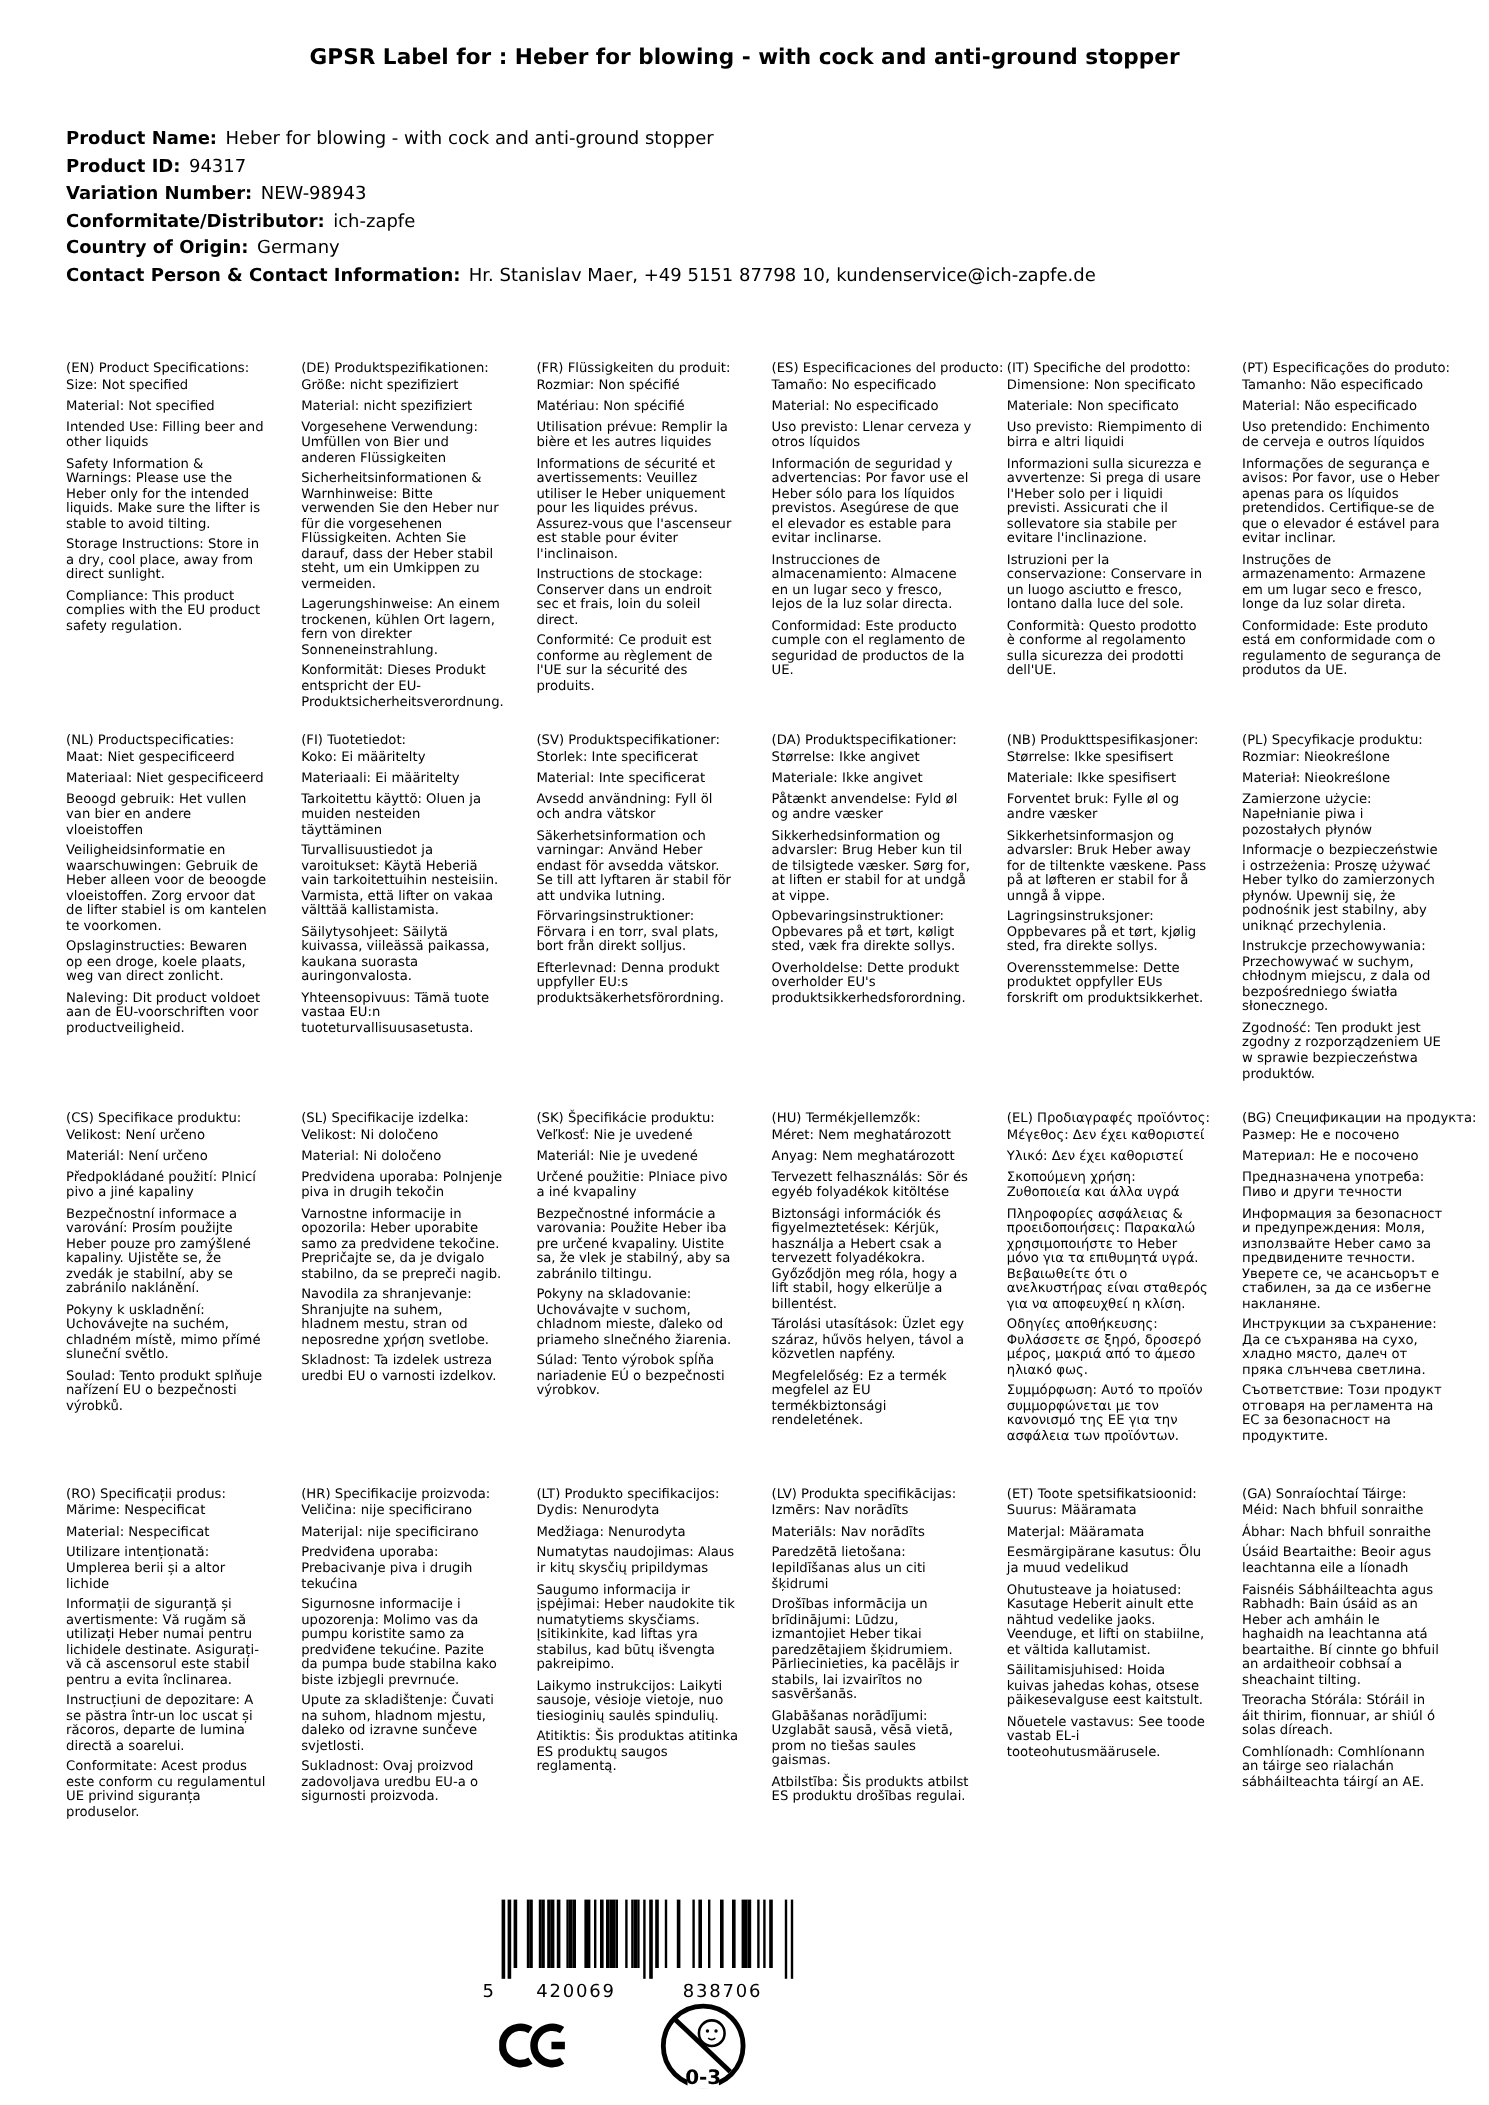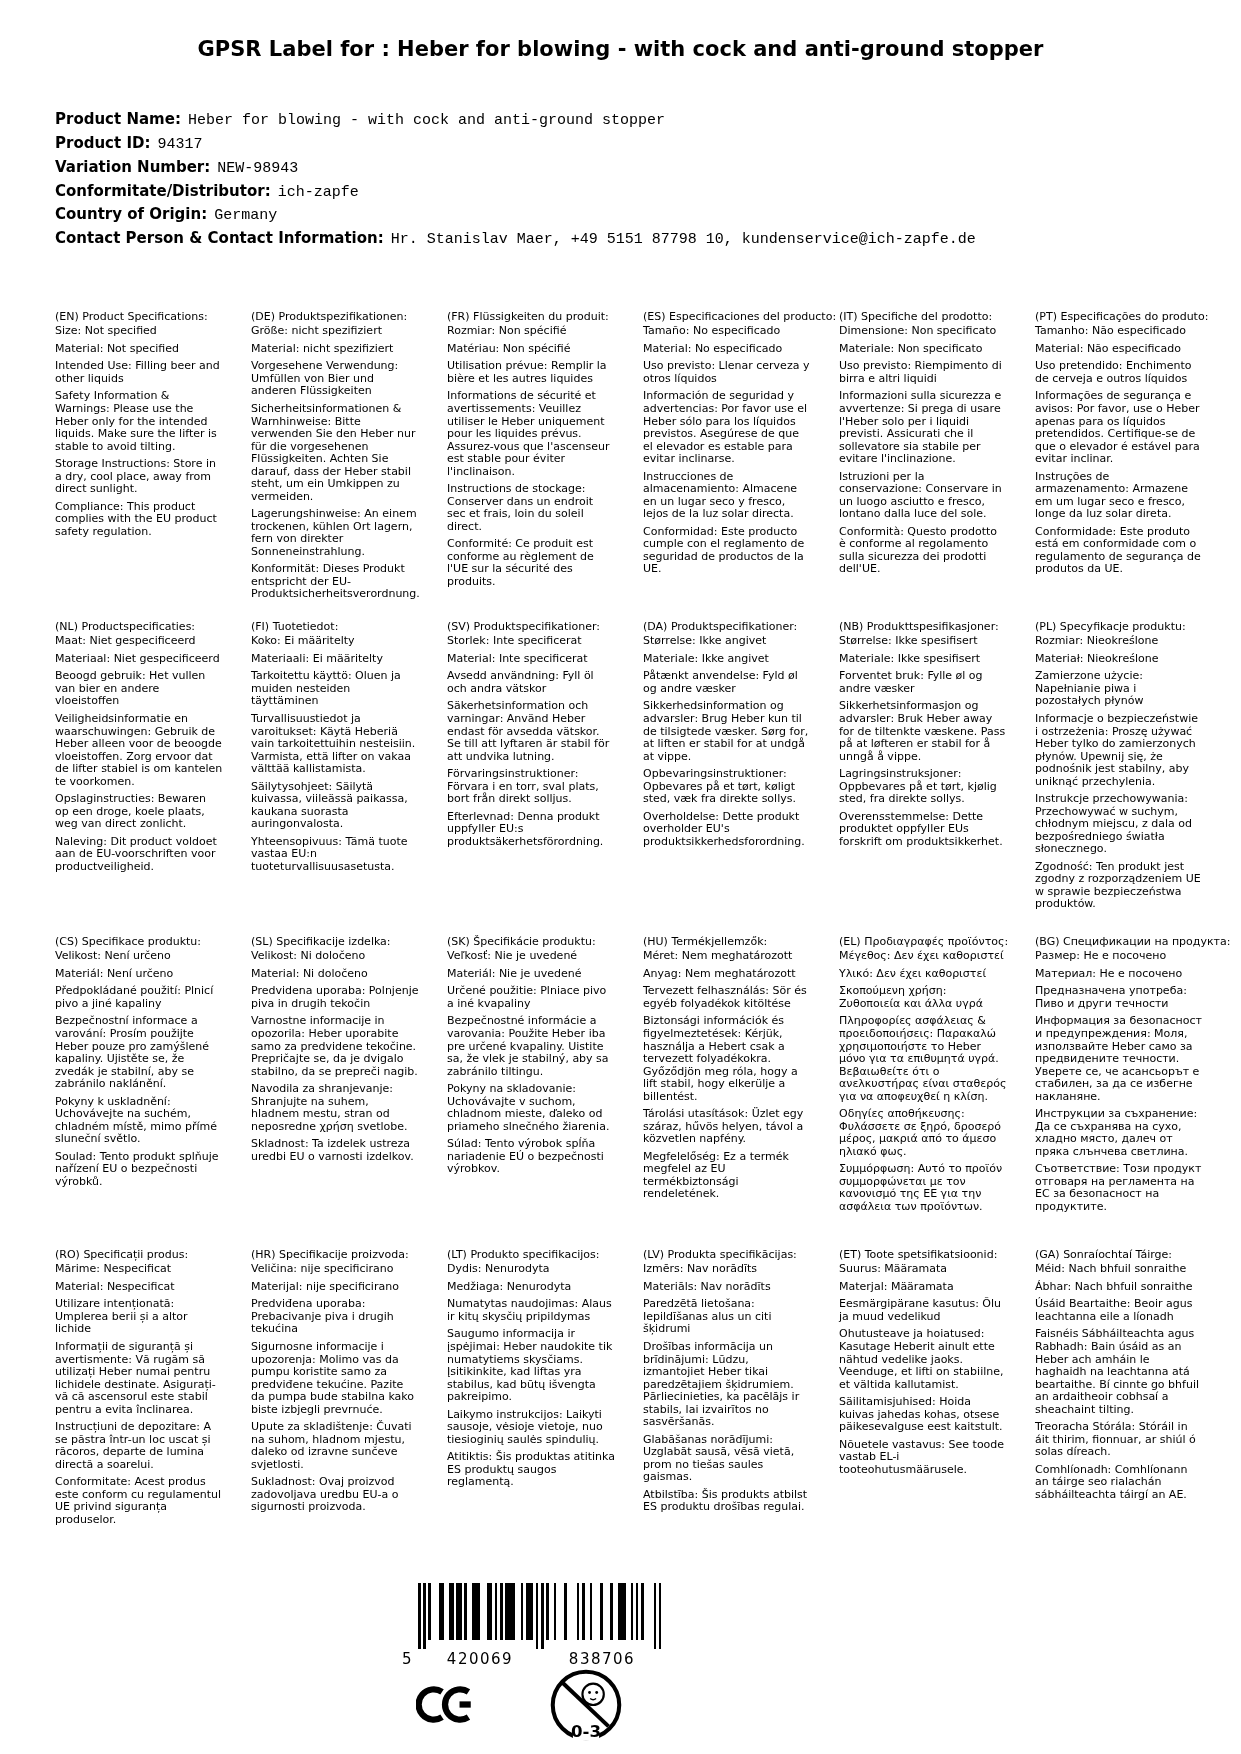--- a/index.html
+++ b/index.html
@@ -1,26 +1,26 @@
 <!DOCTYPE html>
 <html><head>
 <meta charset="utf-8">
 <style>
   html,body{margin:0;padding:0;background:#ffffff;}
   body{width:1241px;height:1754px;position:relative;overflow:hidden;
        font-family:"DejaVu Sans","Liberation Sans",sans-serif;color:#000;}
   .page{position:relative;width:1241px;height:1754px;background:#fff;}
 
-  .title{width:950px;margin:0 auto;padding-top:36px;font-size:21px;line-height:1.3;
+  .title{width:950px;margin:0 auto;padding-top:36px;font-size:18px;line-height:1.3;
          font-weight:700;text-align:center;}
 
   .product-info{margin:46px 0 0 55px;font-size:15px;line-height:1.45;}
   .pi-row{margin-bottom:1px;}
   .pi-label{font-weight:700;}
-  .pi-value{margin-left:7px;font-family:Liberation Mono, monospace;}
+  .pi-value{margin-left:7px;}
 
   .blocks-grid{margin:60px 0 0 55px;display:grid;
                grid-template-columns:repeat(6,181px);column-gap:15px;
                grid-template-rows:310px 315px 313px auto;
                font-size:11px;line-height:1.14;}
   .block{overflow:visible;padding-right:13px;}
   .block-header{font-weight:400;white-space:nowrap;margin:0 0 2px 0;}
   .block p{margin:0 0 5px 0;}
 
   .bottom{position:absolute;left:408px;top:1583px;width:260px;}

